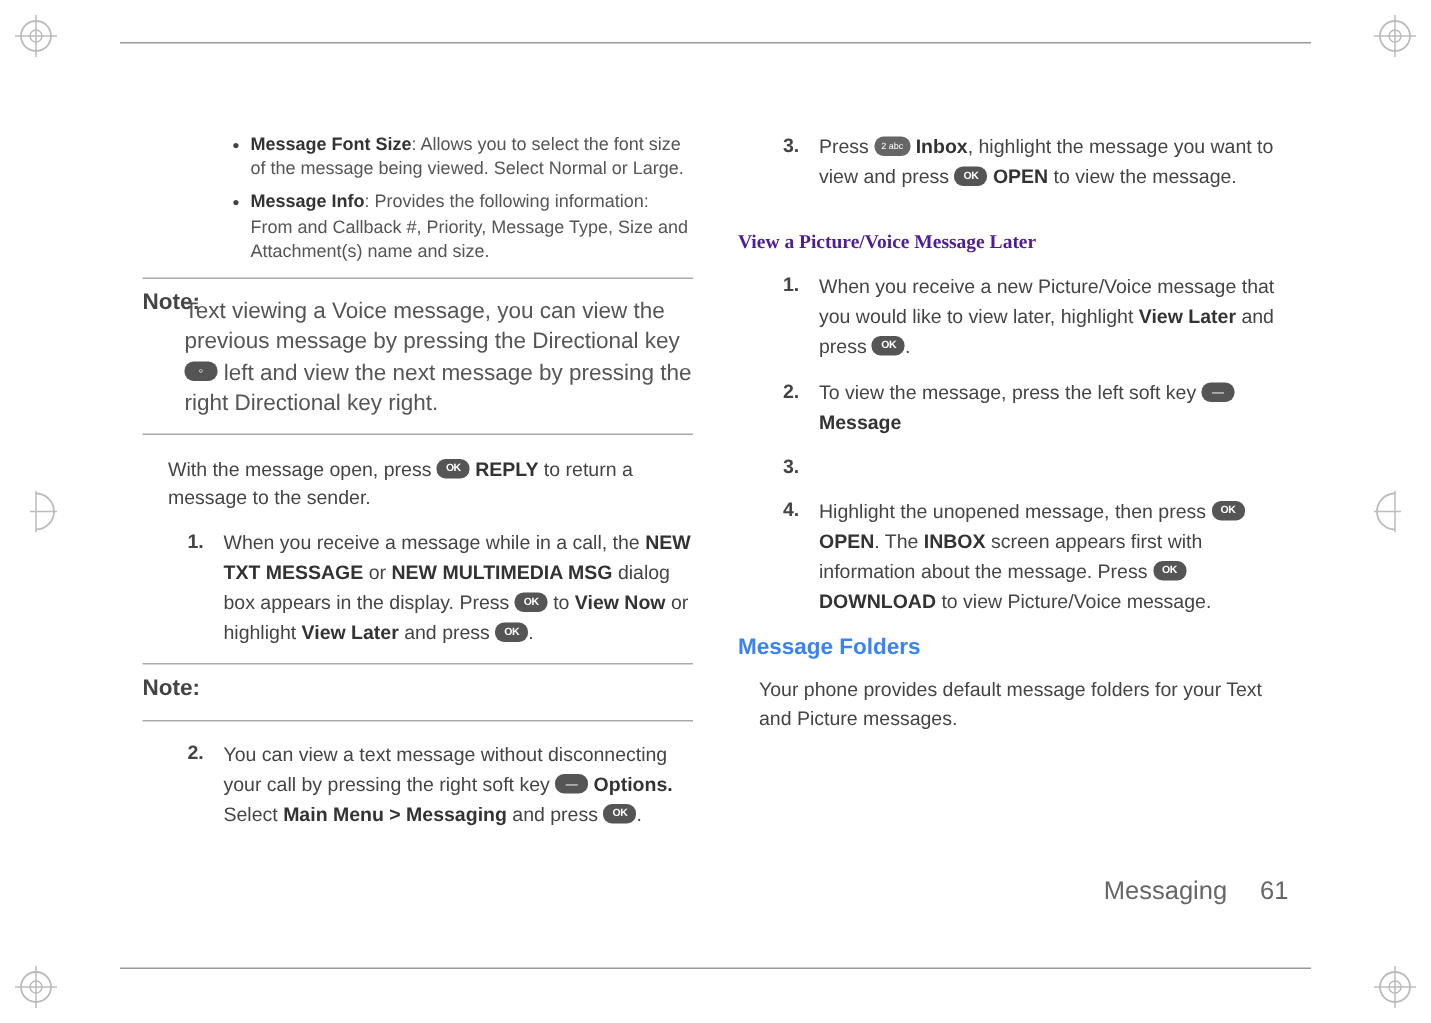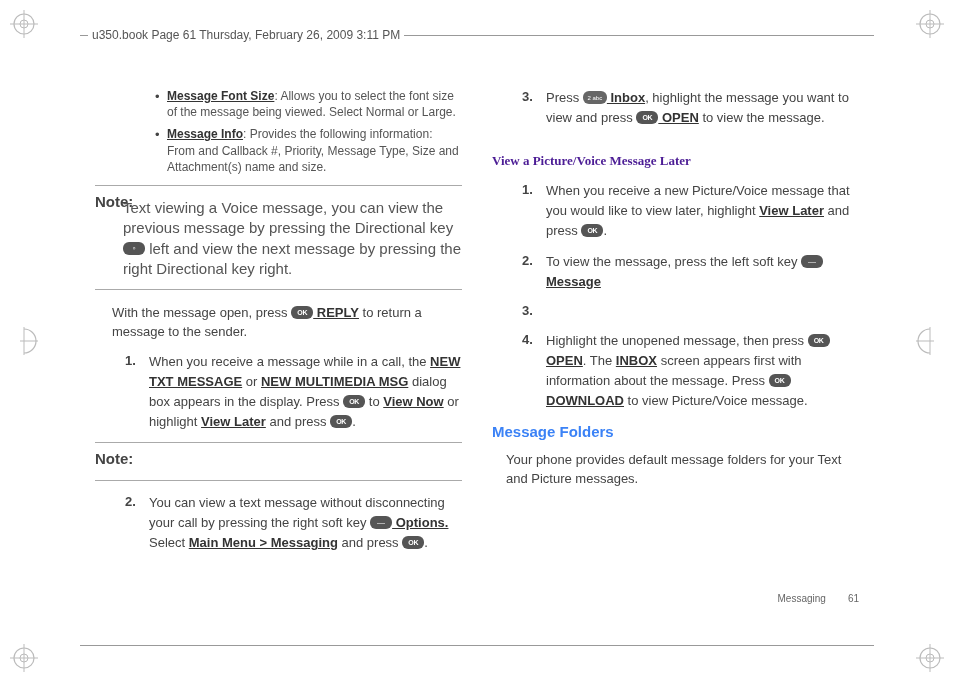--- a/index.html
+++ b/index.html
@@ -36,32 +36,32 @@
 .body-text { margin: 14px 0 10px 17px; }
 
 .sub-blue { color: #4c1d95; font-weight: bold; font-size: 13px; margin: 24px 0 10px 17px; font-family: Liberation Serif, serif; }
 .section-blue { color: #3b82f6; font-weight: bold; font-size: 15px; margin: 10px 0 8px 0; }
 
 .numlist { margin-left: 18px; }
 .numitem { display: flex; margin-bottom: 10px; }
 .numnum { width: 36px; flex-shrink: 0; font-weight: bold; color: #444; text-align: left; padding-left: 12px; }
 .numtext { flex: 1; line-height: 1.55; }
 
-.b { font-weight: bold; color: #333; text-decoration: underline; }
+.b { font-weight: bold; color: #333; }
 
 .key { display: inline-block; vertical-align: middle; width: 22px; height: 13px; border-radius: 6px; background: #555; color: #fff; font-size: 7px; text-align: center; line-height: 13px; position: relative; top: -1px; }
 .key-ok::after { content: "OK"; font-weight: bold; letter-spacing: -0.3px; }
 .key-nav { background: #555; }
 .key-nav::after { content: "◦"; font-size: 9px; }
 .key-soft { background: #555; }
 .key-soft::after { content: "—"; font-size: 8px; }
 .key-num { background: #666; width: 24px; }
 .key-num::after { content: "2 abc"; font-size: 6px; }
 
-.footer { position: absolute; bottom: 78px; right: 95px; font-size: 10px; color: #666; }
+.footer { position: absolute; bottom: 78px; right: 95px; font-size: 17px; color: #666; }
 .page-num { display: inline-block; margin-left: 22px; }
 
 .bottom-line { position: absolute; bottom: 36px; left: 80px; right: 80px; height: 1px; background: #999; }
 </style>
 </head>
 <body>
 
 <div class="crop crop-tl"><svg viewBox="0 0 28 28">
       <circle cx="14" cy="14" r="10" fill="none" stroke="#bbb" stroke-width="1.2"></circle>
       <circle cx="14" cy="14" r="4" fill="none" stroke="#bbb" stroke-width="1"></circle>
@@ -92,21 +92,20 @@
     </svg></div>
 <div class="crop crop-br"><svg viewBox="0 0 28 28">
       <circle cx="14" cy="14" r="10" fill="none" stroke="#bbb" stroke-width="1.2"></circle>
       <circle cx="14" cy="14" r="4" fill="none" stroke="#bbb" stroke-width="1"></circle>
       <line x1="14" y1="0" x2="14" y2="28" stroke="#bbb" stroke-width="1"></line>
       <line x1="0" y1="14" x2="28" y2="14" stroke="#bbb" stroke-width="1"></line>
     </svg></div>
 
 <div class="header-bar">
   <div class="header-line-left"></div>
-  <div class="header-text">u350.book  Page 61  Thursday, February 26, 2009  3:11 PM</div>
   <div class="header-line-right"></div>
 </div>
 
 <div class="page">
   <div class="col">
 
     <div class="bullet-list">
       <div class="bullet-item">
         <div class="bullet-mark">•</div>
         <div class="bullet-text"><span class="b">Message Font Size</span><span>: Allows you to select the font size of the message being viewed. Select Normal or Large.</span></div>

